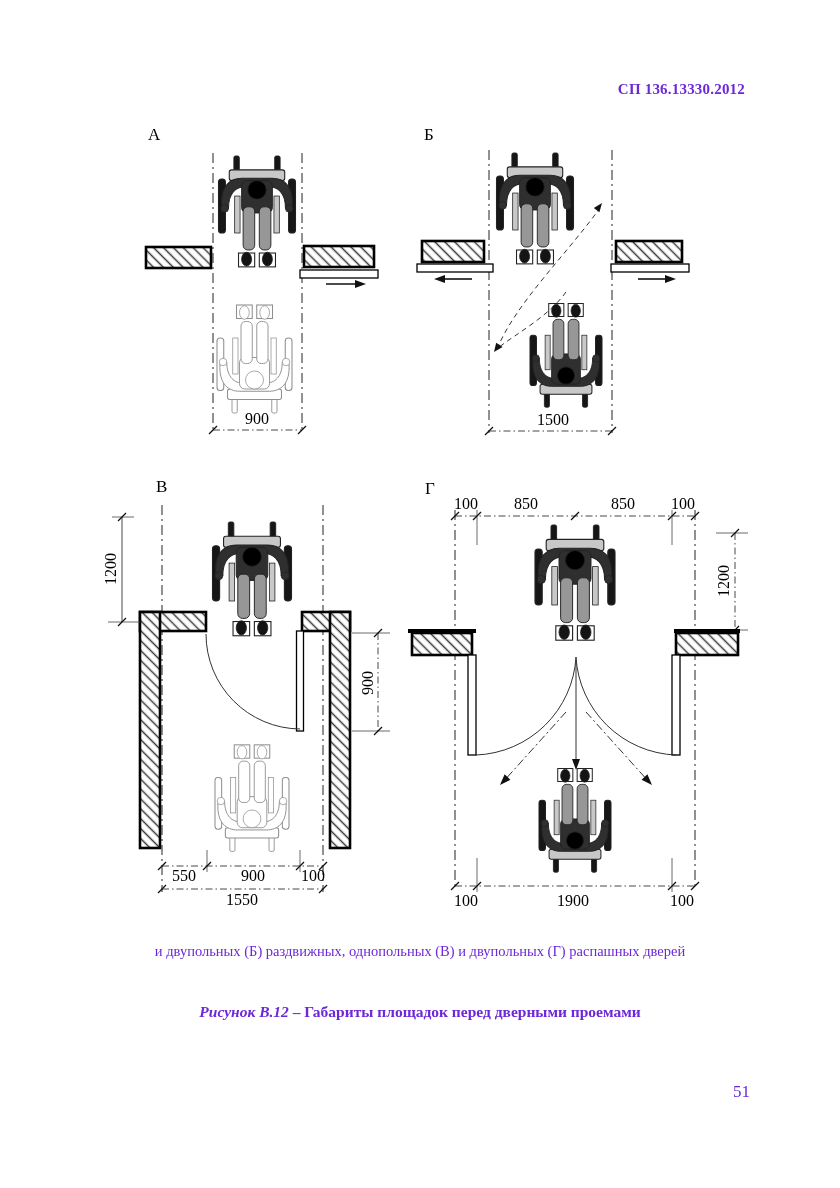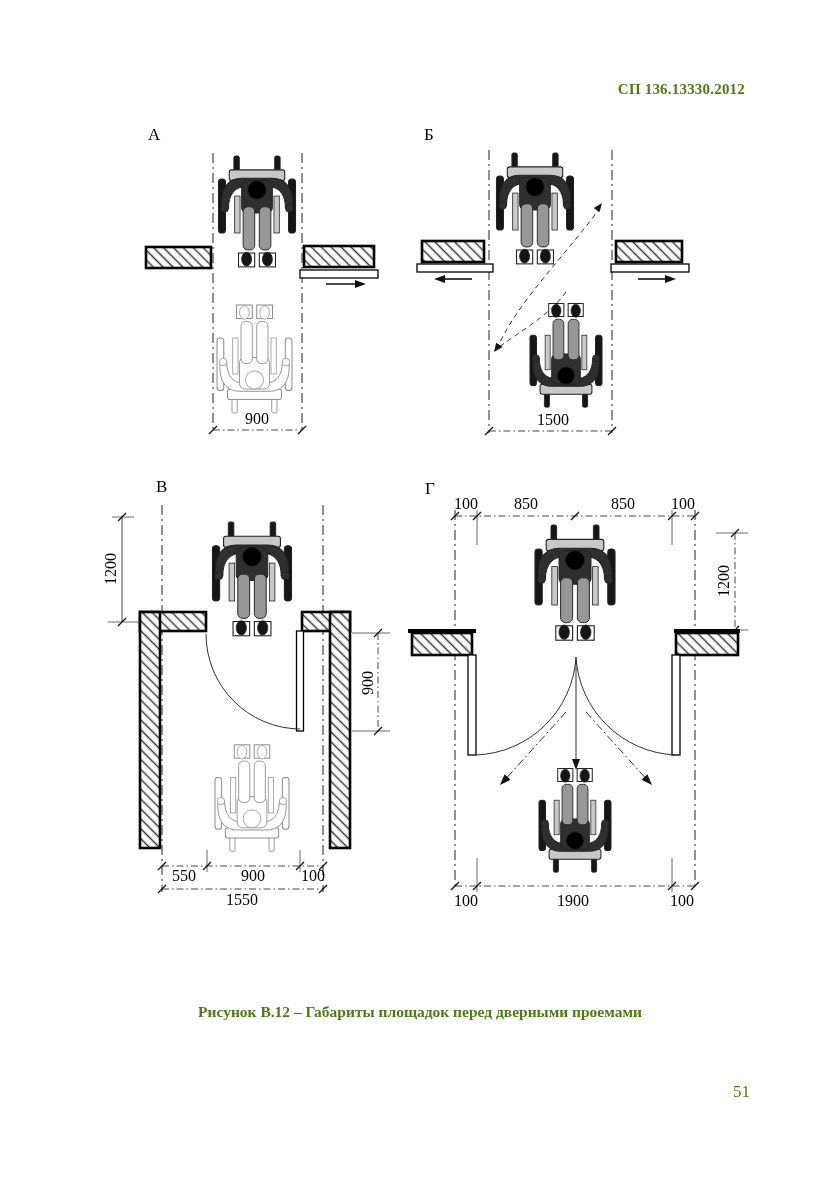--- a/index.html
+++ b/index.html
@@ -1,24 +1,24 @@
 <!DOCTYPE html>
 <html><head>
 <meta charset="utf-8">
 <style>
   html,body{margin:0;padding:0;background:#e8e8e8;}
   .page{position:relative;width:840px;height:1188px;background:#fff;margin:0 auto;
-        font-family:"Liberation Serif",serif;color:#4d7c0f;overflow:hidden;}
+        font-family:"Liberation Serif",serif;color:#6d28d9;overflow:hidden;}
   .doc-header{position:absolute;top:81px;right:95px;font-size:15px;font-weight:bold;letter-spacing:.2px;}
   .fig-svg{position:absolute;left:0;top:0;}
   .caption{position:absolute;left:0;right:0;top:942px;text-align:center;
            font-size:14.5px;line-height:19px;}
   .fig-title{position:absolute;left:0;right:0;top:1003px;text-align:center;
              font-size:15.5px;font-weight:bold;}
-  .fig-title .t-label{}
+  .fig-title .t-label{font-style:italic;}
   .page-num{position:absolute;top:1082px;right:90px;font-size:17px;}
 
   
   .cl{stroke:#222;stroke-width:1;stroke-dasharray:10 4 2 4;fill:none;}
   .wall{fill:url(#hatch);stroke:#000;stroke-width:2.6;}
   .wallbar{fill:#000;}
   .panel{fill:#fff;stroke:#000;stroke-width:1.3;}
   .dim{stroke:#333;stroke-width:.9;fill:none;stroke-dasharray:7 3 1.5 3;}
   .solid-dim{stroke:#333;stroke-width:.9;fill:none;}
   .tick{stroke:#111;stroke-width:1.3;}
@@ -232,20 +232,21 @@
         <line class="tick" x1="668" y1="890" x2="676" y2="882"></line>
         <line class="tick" x1="691" y1="890" x2="699" y2="882"></line>
         <text class="dimlbl" x="466" y="906" text-anchor="middle">100</text>
         <text class="dimlbl" x="573" y="906" text-anchor="middle">1900</text>
         <text class="dimlbl" x="682" y="906" text-anchor="middle">100</text>
       </g>
     </g>
   </svg>
 
   <div class="caption">
+    <div>и двупольных (Б) раздвижных, однопольных (В) и двупольных (Г) распашных дверей</div>
   </div>
 
   <div class="fig-title">
     <span class="t-label">Рисунок В.12</span>
     <span>– Габариты площадок перед дверными проемами</span>
   </div>
 
   <div class="page-num">51</div>
 </div>
 

